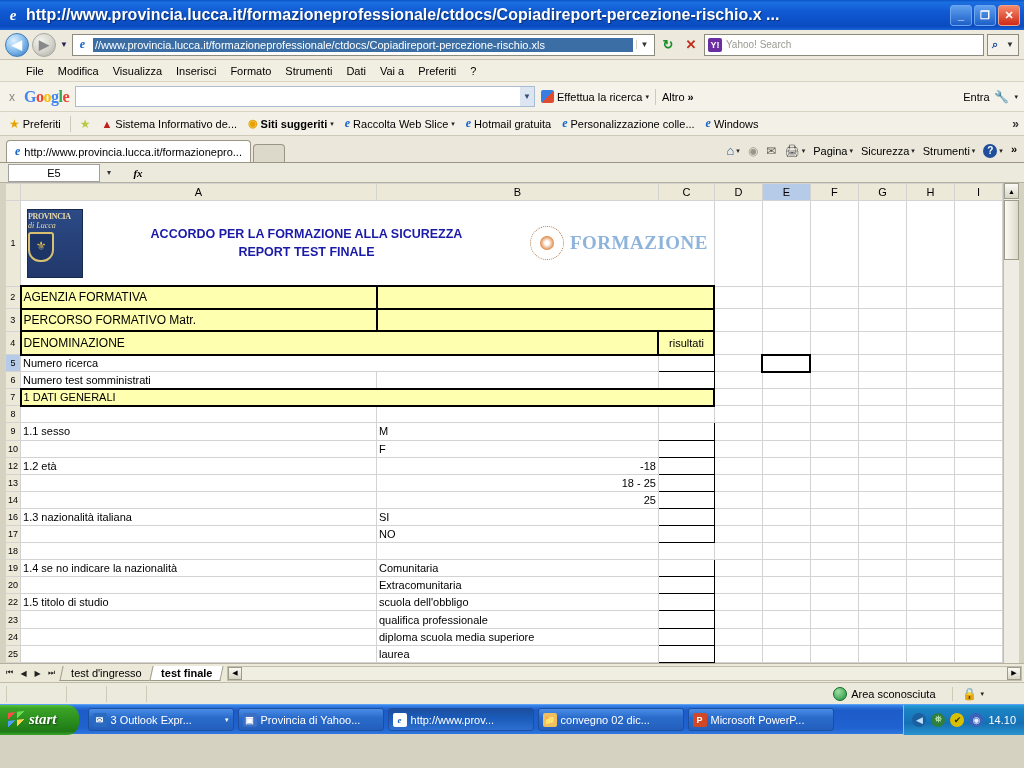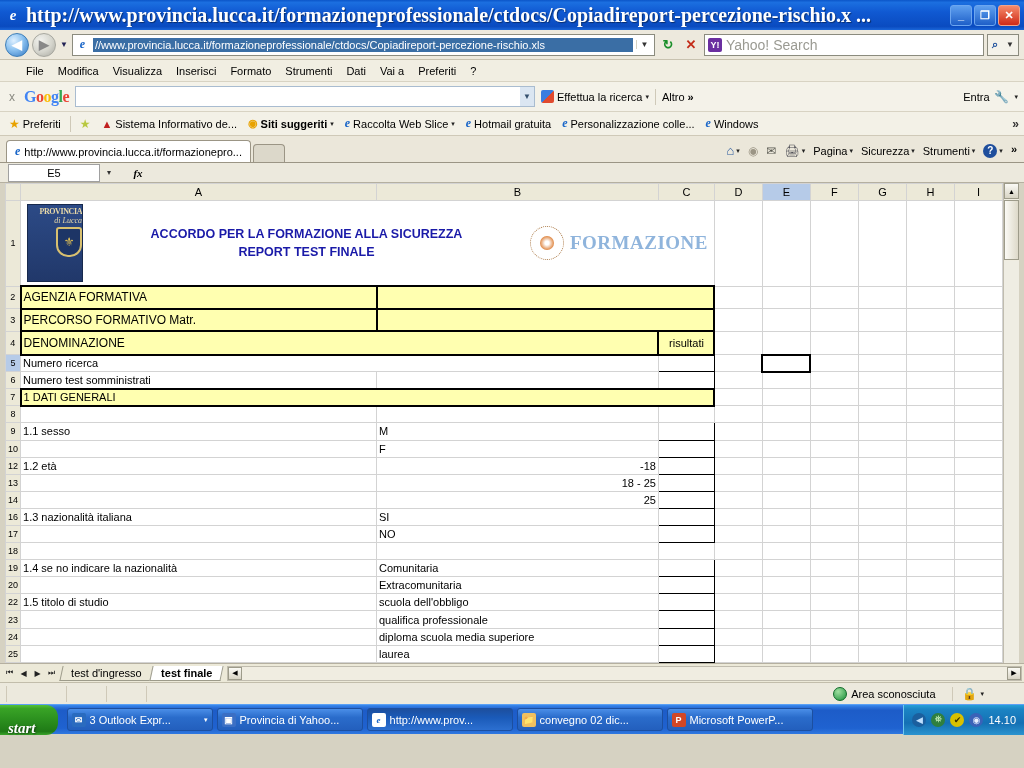--- a/index.html
+++ b/index.html
@@ -18,24 +18,24 @@
     padding: 0 2px 0 4px;
     color: #fff;
   }
   .title-icon {
     width: 18px; height: 18px; margin-right: 4px;
     display:flex;align-items:center;justify-content:center;
     color:#fff;font-style:italic;font-weight:bold;font-size:15px;
     font-family:"Liberation Serif",serif;
   }
   .title-text {
-    flex: 1; font-weight: bold; font-size: 20px;
+    flex: 1; font-weight: bold; font-size: 16px;
     white-space: nowrap; overflow: hidden;
     text-shadow: 1px 1px 1px rgba(0,0,0,.45);
-    font-family: Liberation Serif, serif;
+    font-family: Liberation Sans, sans-serif;
   }
   .winbtns { display:flex; gap:2px; margin-right:2px;}
   .winbtn {
     width: 22px; height: 21px; border: 1px solid #6ca6f0;
     border-radius: 3px; display:flex;align-items:center;justify-content:center;
     background: linear-gradient(to bottom,#5fa0ef,#1e5fc8);
     color:#fff; font-size:11px; font-weight:bold; font-family:"Liberation Sans",sans-serif;
   }
   .winbtn.close { background: linear-gradient(to bottom,#f58a6a,#cf2a17); border-color:#f0a48c; }
   
@@ -60,21 +60,21 @@
   .urlsel{background:#3a6ea5;color:#fff;padding:1px 2px;white-space:nowrap;overflow:hidden;flex:1;font-size:11px;}
   .urldrop{width:16px;text-align:center;color:#333;font-size:8px;border-left:1px solid #d6d2c2;}
   .iconbtn{width:20px;height:22px;display:flex;align-items:center;justify-content:center;font-size:13px;font-weight:bold;}
   .refresh{color:#1a8f2a;}
   .stop{color:#c32b18;}
   .searchbox{
     width:280px;height:22px;background:#fff;border:1px solid #8b8b7e;
     display:flex;align-items:center;padding:0 3px;gap:4px;
   }
   .yicon{width:14px;height:14px;background:#6a2ea0;color:#fff;border-radius:2px;font-size:9px;font-weight:bold;display:flex;align-items:center;justify-content:center;}
-  .searchph{color:#9a9a92;font-size:14px;text-align:center;}
+  .searchph{color:#9a9a92;font-size:10px;text-align:center;}
   .goSearch{display:flex;align-items:center;border:1px solid #8b8b7e;height:22px;background:#f4f2ea;}
   .goSearch span{padding:0 4px;color:#1c4f9c;font-weight:bold;}
   
   .menubar{
     height:22px;background:#f1eee2;display:flex;align-items:center;
     padding-left:19px;border-bottom:1px solid #d8d3c3;
   }
   .menubar span{padding:2px 7px;font-size:11px;color:#000;}
   
   .gbar{
@@ -159,25 +159,25 @@
   }
   td.rowhdr.sel{background:#b6cbe8;}
   .yellow{background:#ffffb0;}
   .bold{font-weight:bold;}
   .bk{border:1px solid #000 !important;}
   .rt{text-align:right;}
   .thickall{border:2px solid #000 !important;}
   .selcell{border:2px solid #000 !important;}
   
   .plogo{
-    width:56px;height:78px;
+    width:56px;height:69px;
     background:linear-gradient(to bottom,#2c4a86,#21386a);
     border:1px solid #17294d;
-    display:flex;flex-direction:column;align-items:flex-end;justify-content:flex-start;
-    color:#e8d9a8;font-family:"Liberation Serif",serif;overflow:hidden;padding-left:12px;
+    display:flex;flex-direction:column;align-items:flex-start;justify-content:flex-start;
+    color:#e8d9a8;font-family:"Liberation Serif",serif;overflow:hidden;
   }
   .plogo .l1{font-size:8px;font-weight:bold;letter-spacing:-.4px;margin-top:2px;}
   .plogo .l2{font-size:8px;font-style:italic;}
   .plogo .shield{
     width:26px;height:30px;margin-top:2px;background:#1d3566;
     border:2px solid #d8c070;border-radius:3px 3px 12px 12px;
     display:flex;align-items:center;justify-content:center;color:#e6c453;font-size:12px;
   }
   .titleblock{
     color:#1a1aa8;font-weight:bold;font-size:12.5px;text-align:center;line-height:18px;
@@ -237,25 +237,24 @@
   .taskbar{
     height:30px;
     background:linear-gradient(to bottom,#3a8aee 0%,#2a6fd8 9%,#1d5cc8 18%,#1f62d0 80%,#2f78e0 100%);
     display:flex;align-items:center;gap:3px;
     border-top:1px solid #5aa0f5;
   }
   .startbtn{
     height:30px;padding:0 22px 0 8px;
     background:linear-gradient(to bottom,#53c238 0%,#39a326 12%,#2b8f1e 50%,#1f7a16 88%,#3aa52a 100%);
     border-radius:0 12px 12px 0;
-    display:flex;align-items:center;gap:15px;
+    display:flex;align-items:center;gap:5px;
     color:#fff;font-style:italic;font-weight:bold;font-size:15px;
     text-shadow:1px 1px 2px rgba(0,0,0,.5);
     font-family:"Liberation Serif",serif;
-    flex-direction:column;
   }
   .winflag{
     width:16px;height:15px;
     background:
       linear-gradient(to bottom right,#ff4d4d 0 48%,transparent 0) 0 0/8px 7px no-repeat,
       linear-gradient(to bottom right,#66dd55 0 48%,transparent 0) 9px 0/8px 7px no-repeat,
       linear-gradient(to bottom right,#4d9fff 0 48%,transparent 0) 0 8px/8px 7px no-repeat,
       linear-gradient(to bottom right,#ffd24d 0 48%,transparent 0) 9px 8px/8px 7px no-repeat;
     transform:skewY(-8deg);
   }

